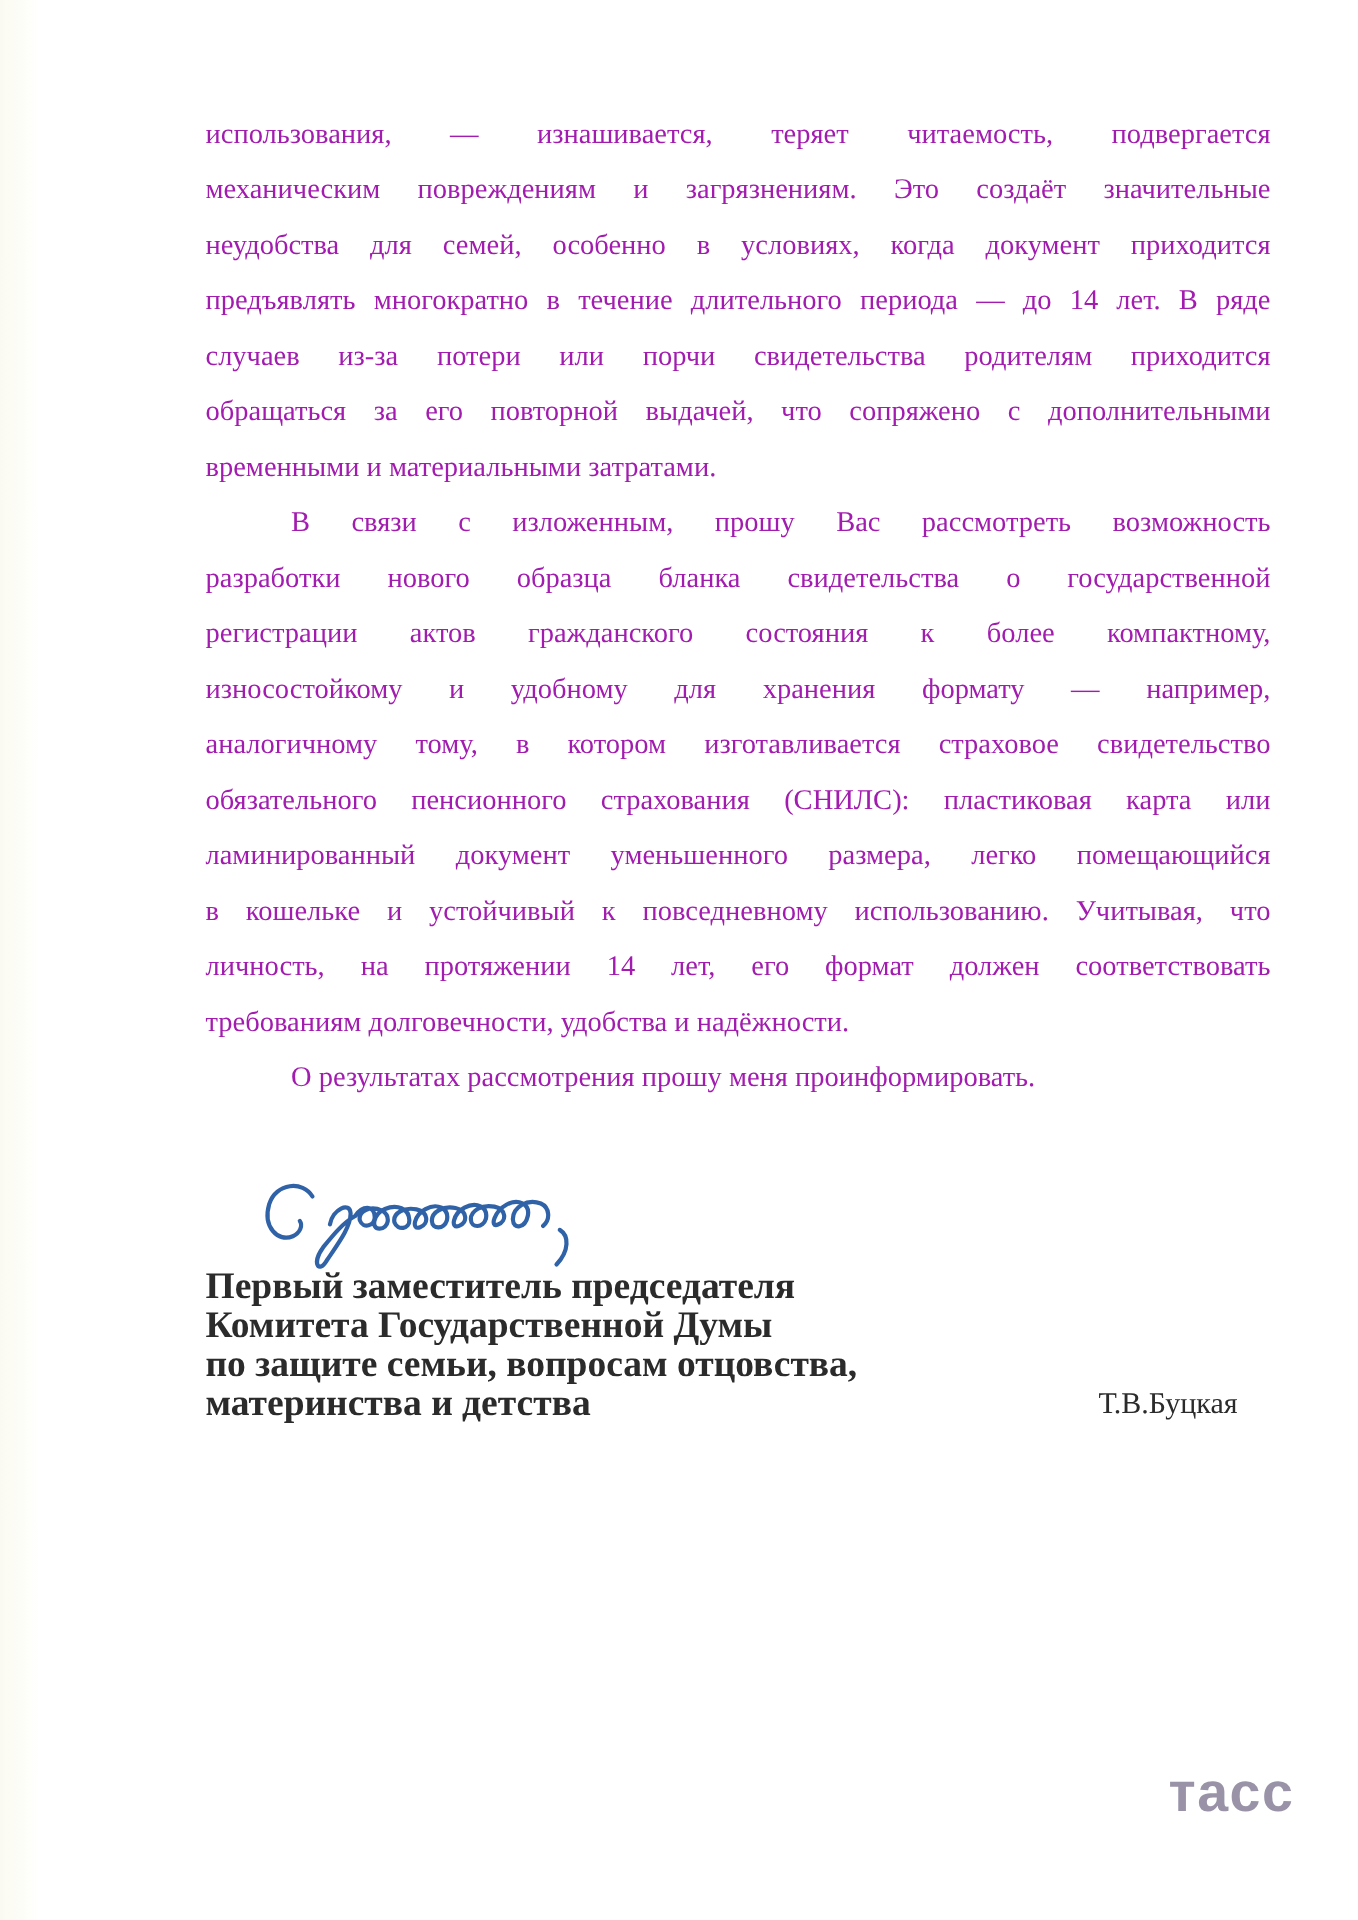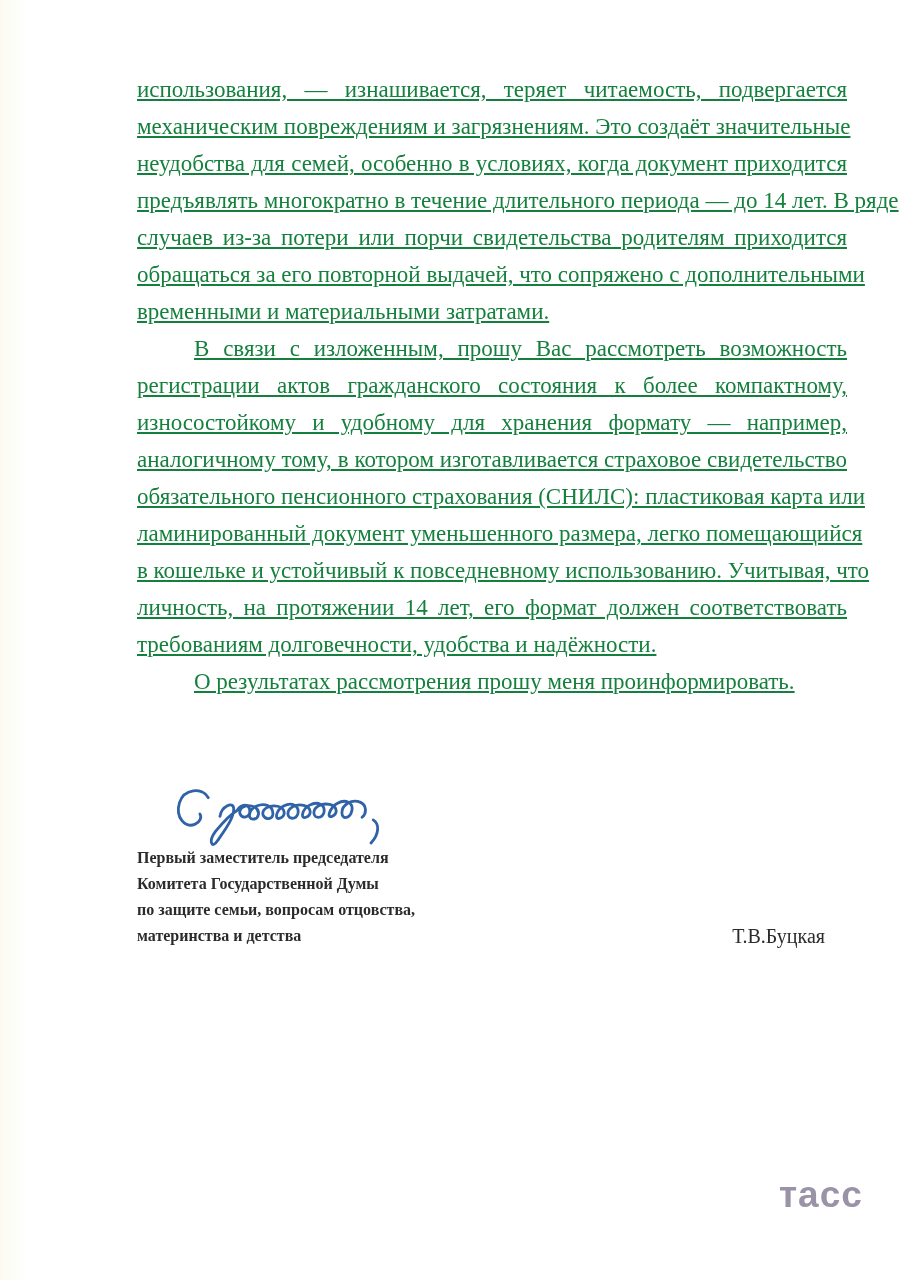--- a/index.html
+++ b/index.html
@@ -14,43 +14,42 @@
   .scan-edge{
     position:absolute;left:0;top:0;width:26px;height:1280px;
     background:linear-gradient(90deg,#fbfaf2 0%,#fdfdf8 60%,#ffffff 100%);
   }
   .content{
     position:absolute;left:137px;top:71px;width:710px;
     color:#2b2b2b;
   }
   .para{margin:0;padding:0;}
   .line{
-    font-size:23px;
+    font-size:19px;
     line-height:37px;
     height:37px;
     text-align:justify;
     text-align-last:justify;
     white-space:nowrap;
-    color:#15803d;
-    text-decoration:underline;
+    color:#a21caf;
   }
   .line.last{
     text-align:center;
     text-align-last:left;
   }
   .line.indent{ text-indent:57px; }
 
   .signature-svg{
     position:absolute;left:165px;top:779px;width:245px;height:74px;
   }
   .sig-block{
     position:absolute;left:137px;top:845px;width:710px;
   }
   .sig-title-line{
-    font-size:16px;
+    font-size:25px;
     line-height:26px;
     font-weight:bold;
     color:#2b2b2b;
     white-space:nowrap;
   }
   .sig-name{
     position:absolute;right:22px;bottom:0;
     font-size:20px;
     line-height:26px;
     font-weight:normal;
@@ -81,20 +80,21 @@
       <div class="line">механическим повреждениям и загрязнениям. Это создаёт значительные</div>
       <div class="line">неудобства для семей, особенно в условиях, когда документ приходится</div>
       <div class="line">предъявлять многократно в течение длительного периода — до 14 лет. В ряде</div>
       <div class="line">случаев из-за потери или порчи свидетельства родителям приходится</div>
       <div class="line">обращаться за его повторной выдачей, что сопряжено с дополнительными</div>
       <div class="line last">временными и материальными затратами.</div>
     </div>
 
     <div class="para">
       <div class="line indent">В связи с изложенным, прошу Вас рассмотреть возможность</div>
+      <div class="line">разработки нового образца бланка свидетельства о государственной</div>
       <div class="line">регистрации актов гражданского состояния к более компактному,</div>
       <div class="line">износостойкому и удобному для хранения формату — например,</div>
       <div class="line">аналогичному тому, в котором изготавливается страховое свидетельство</div>
       <div class="line">обязательного пенсионного страхования (СНИЛС): пластиковая карта или</div>
       <div class="line">ламинированный документ уменьшенного размера, легко помещающийся</div>
       <div class="line">в кошельке и устойчивый к повседневному использованию. Учитывая, что</div>
       <div class="line">личность, на протяжении 14 лет, его формат должен соответствовать</div>
       <div class="line last">требованиям долговечности, удобства и надёжности.</div>
     </div>
 

